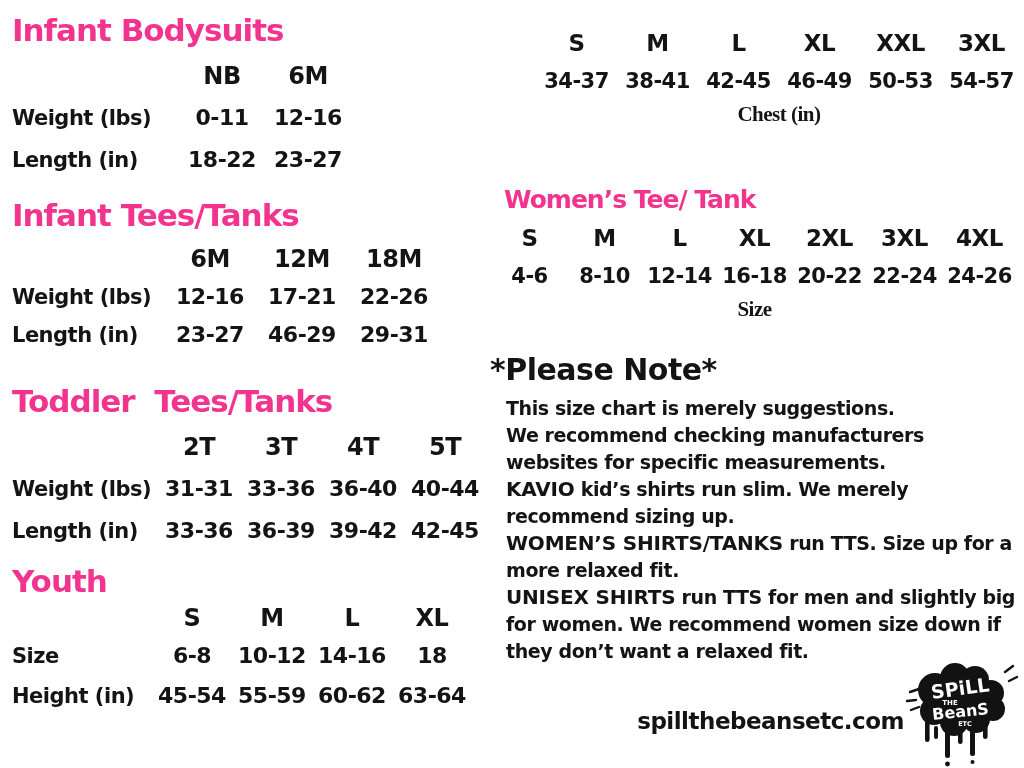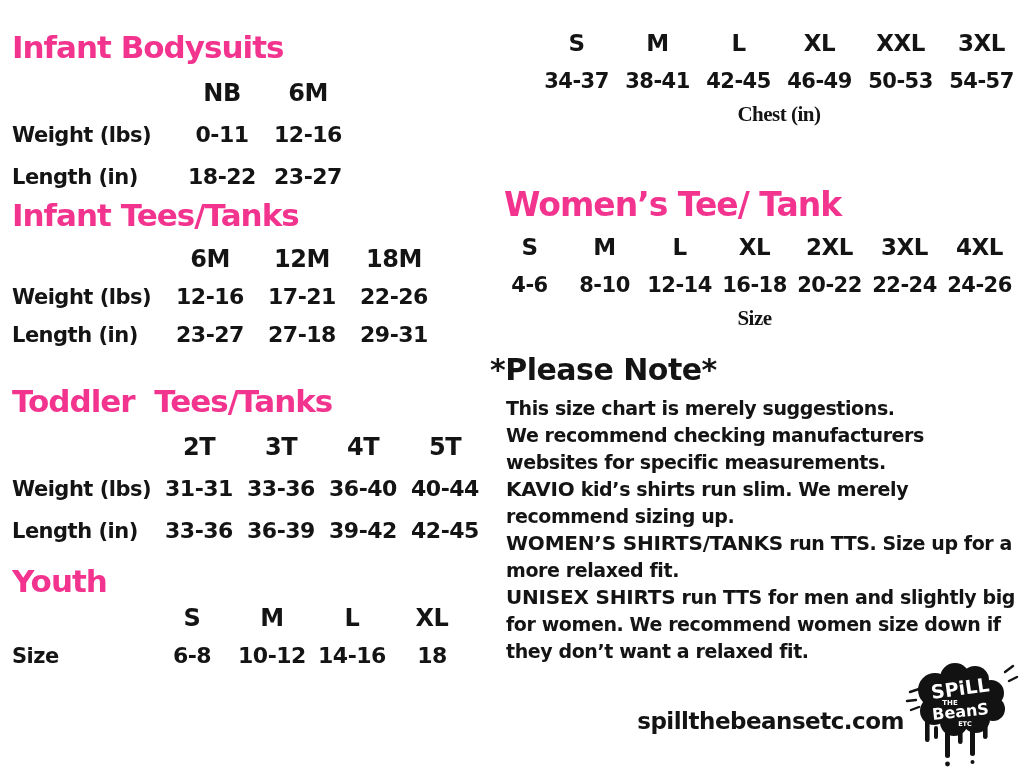--- a/index.html
+++ b/index.html
@@ -8,21 +8,21 @@
     font-family:"DejaVu Sans","Liberation Sans",sans-serif;
     font-weight:bold;color:#141414;overflow:hidden;
   }
   .page{position:relative;width:1024px;height:768px;background:#fff;}
 
   .sec{position:absolute;}
   .sec-title{
     color:#F2348F;font-size:31px;font-weight:bold;
     letter-spacing:-1px;white-space:pre;line-height:1.15;
   }
-  .sec-title.big{font-size:33px;}
+  .sec-title.big{font-size:25px;}
 
   
   .tbl{margin-top:6px;}
   .trow{display:grid;align-items:center;}
   .s1 .trow{grid-template-columns:168px 84px 88px;height:42px;}
   .s2 .trow{grid-template-columns:152px 92px 92px 92px;height:38px;}
   .s3 .trow{grid-template-columns:146px 82px 82px 82px 82px;height:42px;}
   .s4 .trow{grid-template-columns:140px 80px 80px 80px 80px;height:40px;}
   .lbl{font-size:21px;letter-spacing:-0.5px;white-space:nowrap;}
   .cell{font-size:22px;text-align:center;letter-spacing:-0.5px;white-space:nowrap;}
@@ -51,21 +51,21 @@
   }
   .logo{position:absolute;left:901px;top:656px;width:120px;height:112px;}
   .logo svg{width:100%;height:100%;}
   .logo text{font-family:"DejaVu Sans","Liberation Sans",sans-serif;font-weight:bold;fill:#ffffff;}
 </style>
 </head>
 <body>
 
 <div class="page">
 
-  <div class="sec s1" style="left:12px;top:30px;">
+  <div class="sec s1" style="left:12px;top:13px;">
     <div class="sec-title">Infant Bodysuits</div>
     <div class="tbl">
       <div class="trow">
         <div class="lbl"></div>
         <div class="cell chead">NB</div>
         <div class="cell chead">6M</div>
       </div>
       <div class="trow">
         <div class="lbl">Weight (lbs)</div>
         <div class="cell">0-11</div>
@@ -90,21 +90,21 @@
       </div>
       <div class="trow">
         <div class="lbl">Weight (lbs)</div>
         <div class="cell">12-16</div>
         <div class="cell">17-21</div>
         <div class="cell">22-26</div>
       </div>
       <div class="trow">
         <div class="lbl">Length (in)</div>
         <div class="cell">23-27</div>
-        <div class="cell">27-18</div>
+        <div class="cell">46-29</div>
         <div class="cell">29-31</div>
       </div>
     </div>
   </div>
 
   <div class="sec s3" style="left:12px;top:384px;">
     <div class="sec-title">Toddler  Tees/Tanks</div>
     <div class="tbl">
       <div class="trow">
         <div class="lbl"></div>
@@ -139,20 +139,27 @@
         <div class="cell chead">M</div>
         <div class="cell chead">L</div>
         <div class="cell chead">XL</div>
       </div>
       <div class="trow">
         <div class="lbl">Size</div>
         <div class="cell">6-8</div>
         <div class="cell">10-12</div>
         <div class="cell">14-16</div>
         <div class="cell">18</div>
+      </div>
+      <div class="trow">
+        <div class="lbl">Height (in)</div>
+        <div class="cell">45-54</div>
+        <div class="cell">55-59</div>
+        <div class="cell">60-62</div>
+        <div class="cell">63-64</div>
       </div>
     </div>
   </div>
 
   <div class="sec adult" style="left:492px;top:20px;">
     <div class="sizes-grid" style="margin-top:4px;">
       <div class="cell">S</div>
       <div class="cell">M</div>
       <div class="cell">L</div>
       <div class="cell">XL</div>

